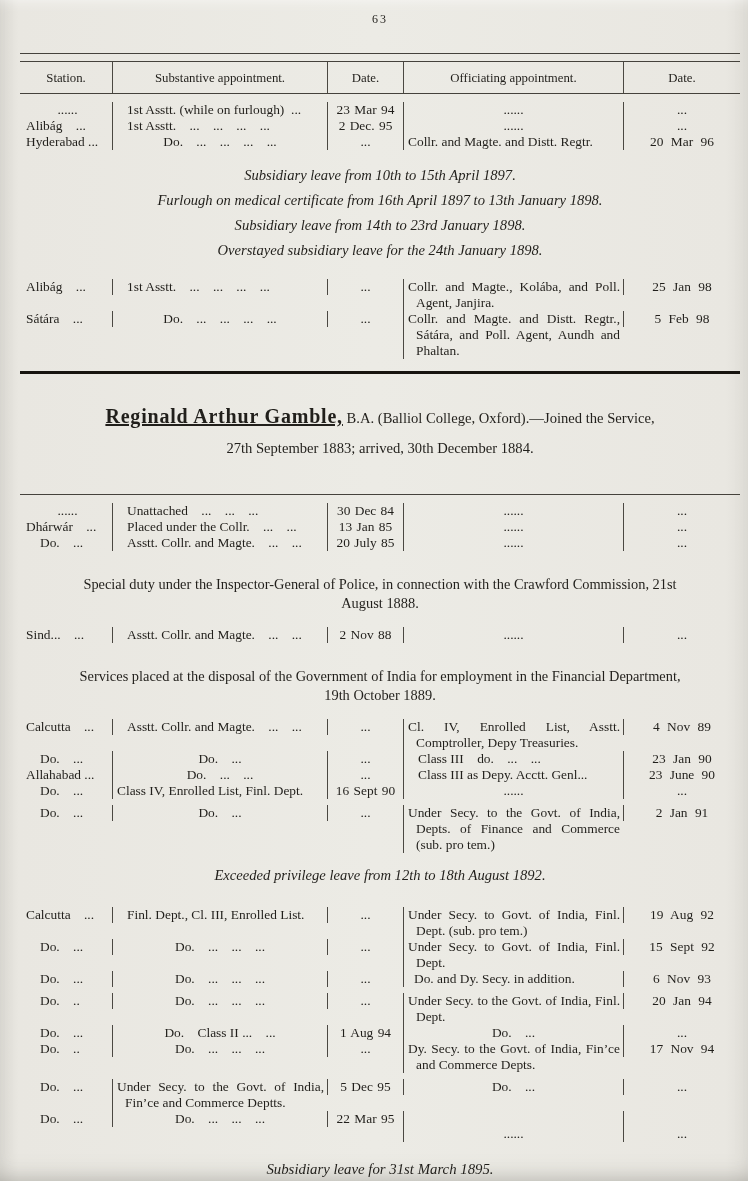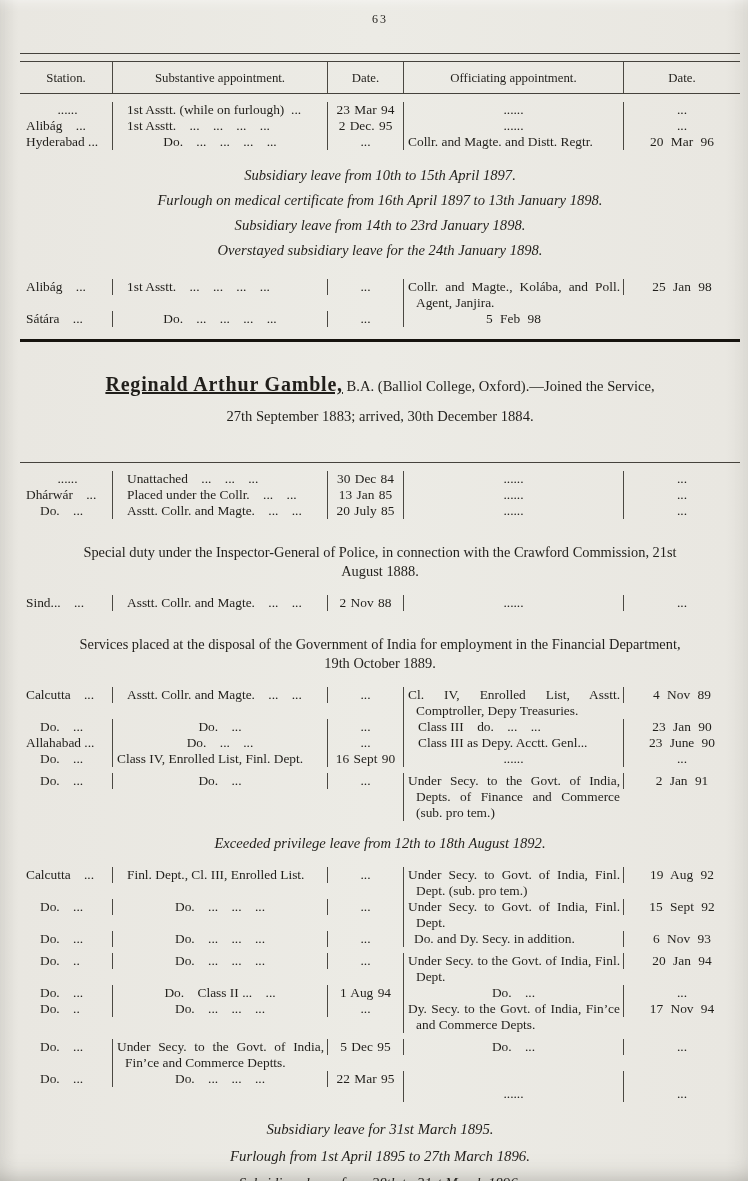--- a/index.html
+++ b/index.html
@@ -35,21 +35,21 @@
 
   
   .t1{margin-top:26px;}
   .thead .td{font-size:12.8px;text-align:center;padding-top:8px;padding-bottom:7px;}
   .g{padding-top:8px;padding-bottom:4px;}
 
   
   .leaves{margin:9px 0 8px;}
   .leaf{text-align:center;font-style:italic;font-size:14.6px;line-height:25px;}
   .note{text-align:center;font-size:14.4px;line-height:19px;margin:20px auto 6px;max-width:630px;}
-  .ital{font-style:italic;font-size:14.6px;text-align:center;margin:8px 0 6px;line-height:20px;}
+  .ital{font-style:italic;font-size:14.6px;text-align:center;margin:8px 0 14px;line-height:20px;}
 
   
   .heading{margin-top:32px;text-align:center;line-height:20px;}
   .heading .name{font-weight:bold;font-size:20px;letter-spacing:.8px;text-decoration:underline;}
   .heading .rest{font-size:14.6px;}
   .heading .l2{font-size:14.6px;margin-top:10px;}
 
   .t2{margin-top:36px;}
   .footer{margin-top:10px;}
   .fline{text-align:center;font-style:italic;font-size:14.8px;line-height:27px;}
@@ -108,20 +108,21 @@
         <div class="td st">Alibág ...</div>
         <div class="td nw">1st Asstt. ... ... ... ...</div>
         <div class="td dt">...</div>
         <div class="td jus">Collr. and Magte., Kolába, and Poll. Agent, Janjira.</div>
         <div class="td d2">25 Jan 98</div>
       </div>
       <div class="tr">
         <div class="td st">Sátára ...</div>
         <div class="td cen">Do. ... ... ... ...</div>
         <div class="td dt">...</div>
+        <div class="td jus">Collr. and Magte. and Distt. Regtr., Sátára, and Poll. Agent, Aundh and Phaltan.</div>
         <div class="td d2">5 Feb 98</div>
       </div>
     </div>
 
     <div class="thick"></div>
   </section>
 
   <div class="heading">
     <div class="l1"><span class="name">Reginald Arthur Gamble,</span><span class="rest"> B.A. (Balliol College, Oxford).—Joined the Service,</span></div>
     <div class="l2">27th September 1883; arrived, 30th December 1884.</div>

